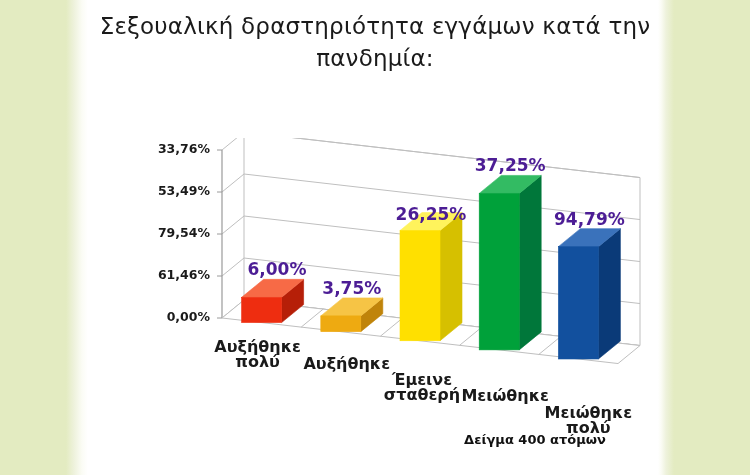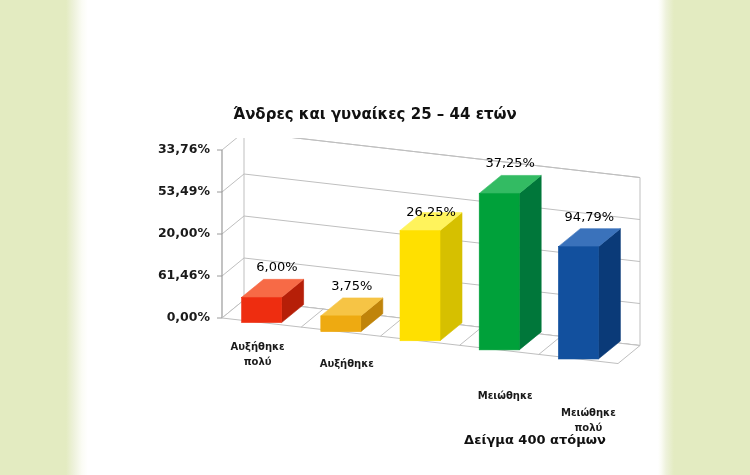--- a/index.html
+++ b/index.html
@@ -32,38 +32,38 @@
   }
 
   #plot{position:absolute;left:150px;top:138px;width:500px;height:290px;}
   #plot svg{display:block;width:500px;height:290px;}
 
   .ytick{
     position:absolute;font-size:12.5px;font-weight:bold;color:#1a1a1a;
     text-align:right;width:70px;white-space:nowrap;
   }
   .dlabel{
-    position:absolute;font-size:13px;font-weight:normal;color:#000000;
+    position:absolute;font-size:17px;font-weight:bold;color:#4c1d95;
     white-space:nowrap;text-align:center;
   }
   .clabel{
-    position:absolute;font-size:10px;font-weight:bold;color:#1a1a1a;
+    position:absolute;font-size:16px;font-weight:bold;color:#1a1a1a;
     text-align:center;line-height:15px;white-space:pre-line;width:96px;
   }
 </style>
 </head>
 <body>
 
 <div id="slide">
 
   <div class="band band-left"></div>
   <div class="band band-right"></div>
 
+  <div class="title">Σεξουαλική δραστηριότητα εγγάμων κατά την πανδημία:</div>
 
-  <div class="subtitle">Άνδρες και γυναίκες 25 – 44 ετών</div>
 
   <div id="plot">
     <svg id="chart-svg" viewBox="0 0 500 290">
         <polygon points="94,-6 490,39.54 490,207.54 94,162" fill="#ffffff" stroke="#bfbfbf" stroke-width="1"></polygon>
         <line x1="94" y1="162" x2="490" y2="207.54" stroke="#bfbfbf" stroke-width="1"></line>
         <line x1="72" y1="180" x2="94" y2="162" stroke="#bfbfbf" stroke-width="1"></line>
         <line x1="67" y1="180" x2="72" y2="180" stroke="#9a9a9a" stroke-width="1"></line>
         <line x1="94" y1="120" x2="490" y2="165.54" stroke="#bfbfbf" stroke-width="1"></line>
         <line x1="72" y1="138" x2="94" y2="120" stroke="#bfbfbf" stroke-width="1"></line>
         <line x1="67" y1="138" x2="72" y2="138" stroke="#9a9a9a" stroke-width="1"></line>
@@ -103,31 +103,33 @@
           <rect x="329.2" y="55.42799999999997" width="40" height="156.45000000000002" fill="#00a13a" stroke="#00a13a" stroke-width="0.6"></rect>
         </g>
         <g>
           <polygon points="448.40000000000003,108.636 470.40000000000003,90.636 470.40000000000003,202.986 448.40000000000003,220.986" fill="#0a3a78" stroke="#0a3a78" stroke-width="0.6"></polygon>
           <polygon points="408.40000000000003,108.636 430.40000000000003,90.636 470.40000000000003,90.636 448.40000000000003,108.636" fill="#3a72bb" stroke="#3a72bb" stroke-width="0.6"></polygon>
           <rect x="408.40000000000003" y="108.636" width="40" height="112.35" fill="#12509e" stroke="#12509e" stroke-width="0.6"></rect>
         </g>
       </svg>
   <div class="ytick" style="left: -10px; top: 171px;">0,00%</div>
       <div class="ytick" style="left: -10px; top: 129px;">61,46%</div>
-      <div class="ytick" style="left: -10px; top: 87px;">20,00%</div>
+      <div class="ytick" style="left: -10px; top: 87px;">79,54%</div>
       <div class="ytick" style="left: -10px; top: 45px;">53,49%</div>
       <div class="ytick" style="left: -10px; top: 3px;">33,76%</div>
       <div class="dlabel" style="left: 82px; width: 90px; top: 121.354px;">6,00%</div>
       <div class="dlabel" style="left: 156.8px; width: 90px; top: 139.912px;">3,75%</div>
       <div class="dlabel" style="left: 236px; width: 90px; top: 54.52px; margin-top: 11px;">26,25%</div>
       <div class="dlabel" style="left: 315.2px; width: 90px; top: 17.428px;">37,25%</div>
       <div class="dlabel" style="left: 394.4px; width: 90px; top: 70.636px;">94,79%</div>
       <div class="clabel" style="left: 59.6px; top: 200.554px;">Αυξήθηκε
 πολύ</div>
       <div class="clabel" style="left: 148.8px; top: 217.662px;">Αυξήθηκε</div>
+      <div class="clabel" style="left: 224px; top: 233.77px;">Έμεινε
+σταθερή</div>
       <div class="clabel" style="left: 307.2px; top: 249.878px;">Μειώθηκε</div>
       <div class="clabel" style="left: 390.4px; top: 266.986px;">Μειώθηκε
 πολύ</div>
     </div>
 
   <div class="footnote">Δείγμα 400 ατόμων</div>
 
 </div>
 
 </body></html>

